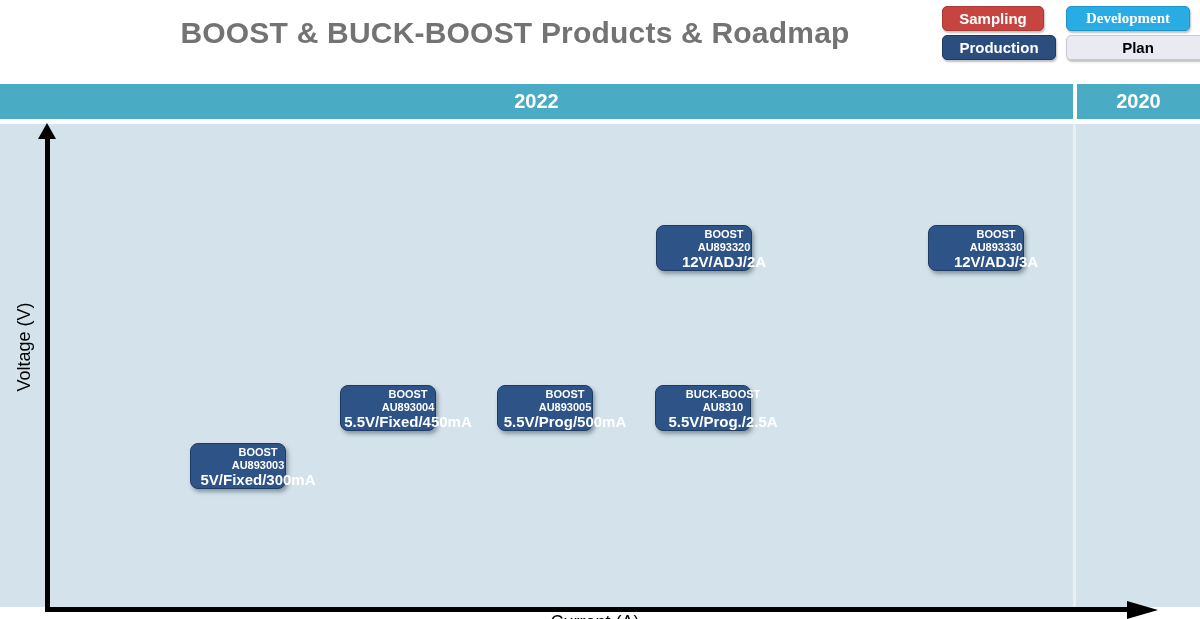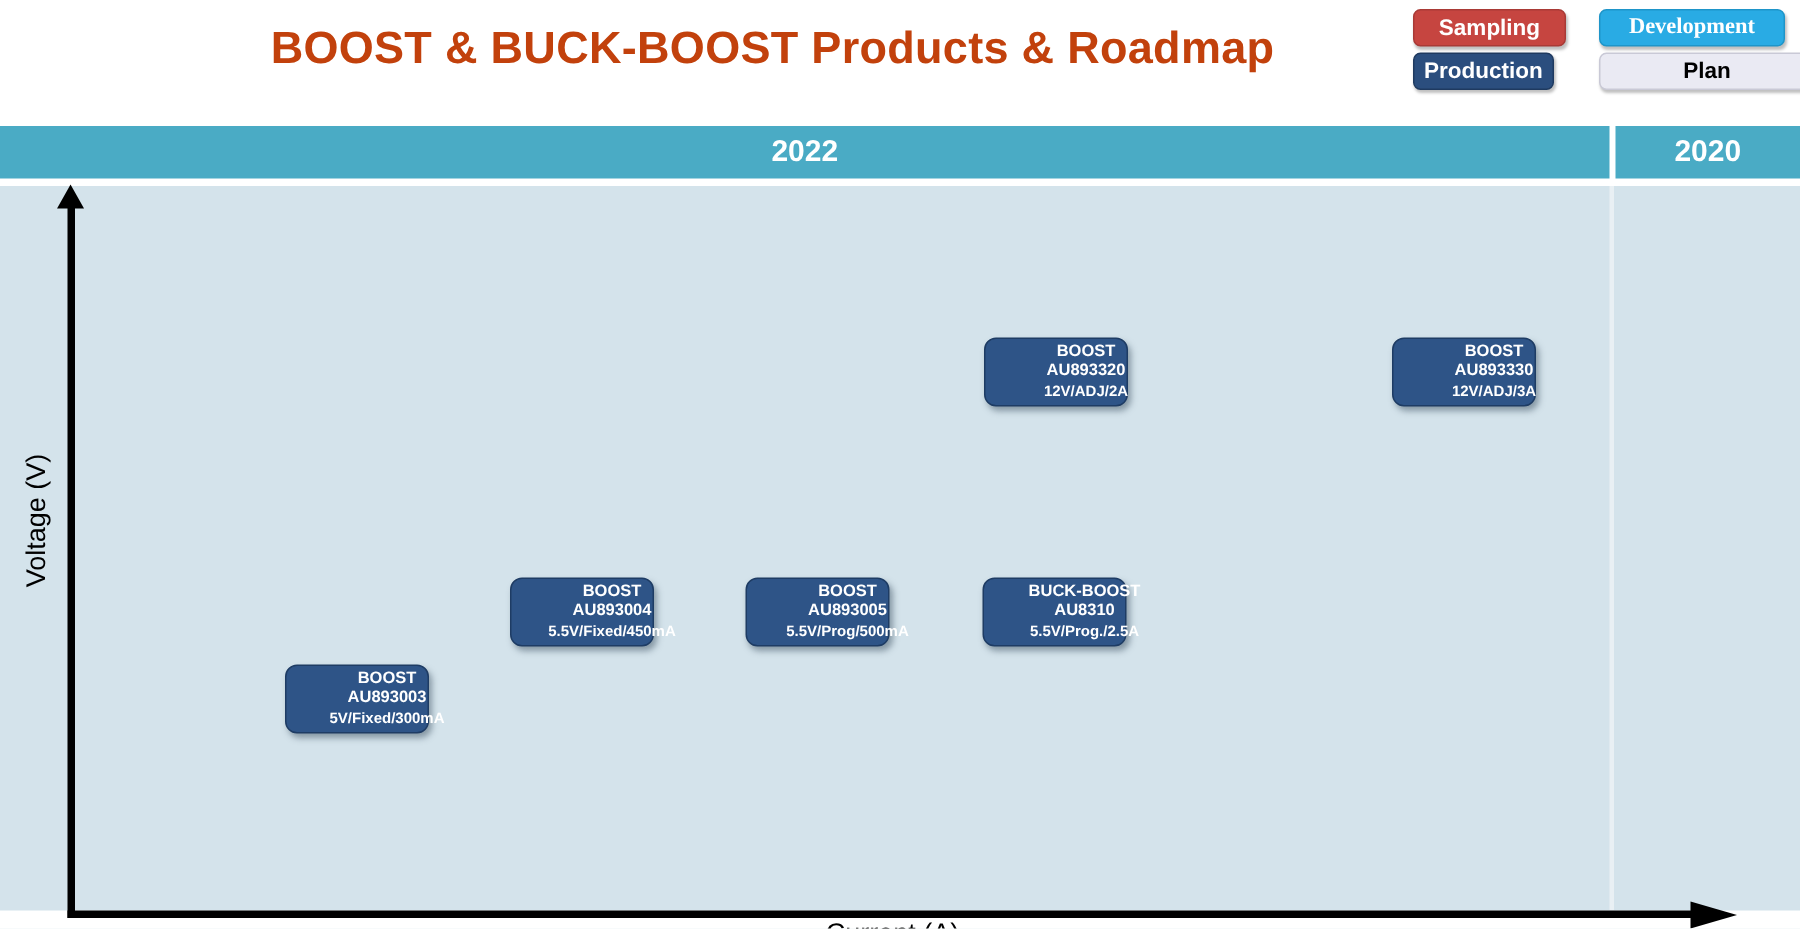--- a/index.html
+++ b/index.html
@@ -3,34 +3,34 @@
 <meta charset="utf-8">
 <style>
   * { margin: 0; padding: 0; box-sizing: border-box; }
   html, body { width: 1200px; height: 619px; overflow: hidden; background: #ffffff; }
   body { font-family: "Liberation Sans", sans-serif; position: relative; }
   .page { position: absolute; left: 0; top: 0; width: 1200px; height: 619px; background: #ffffff; }
 
   
   .page-title {
     position: absolute; left: 30px; top: 16px; width: 970px;
-    text-align: center; font-size: 30px; font-weight: bold; color: #c2410c;
+    text-align: center; font-size: 30px; font-weight: bold; color: #737373;
     letter-spacing: 0.2px;
   }
 
   
   .legend-btn {
     position: absolute; height: 25px; border-radius: 5px;
     display: flex; align-items: center; justify-content: center;
     font-size: 15px; font-weight: bold; color: #ffffff;
     box-shadow: 1px 2px 2px rgba(0,0,0,0.25);
   }
   .legend-sampling    { left: 942px;  top: 6px;  width: 102px; background: #C64540; border: 1px solid #A93A36; }
   .legend-development { left: 1066px; top: 6px;  width: 124px; background: #29ABE4; border: 1px solid #1E95C9; font-family: Liberation Serif, serif; }
-  .legend-production  { left: 942px;  top: 35px; width: 94px; background: #2B4E7E; border: 1px solid #1F3A60; }
+  .legend-production  { left: 942px;  top: 35px; width: 114px; background: #2B4E7E; border: 1px solid #1F3A60; }
   .legend-plan        { left: 1066px; top: 35px; width: 144px; background: #EAEAF3; border: 1px solid #C9C9D6; color: #000000; }
 
   
   .yearbar { position: absolute; left: 0; top: 84px; width: 1200px; height: 35px; }
   .year-cell {
     position: absolute; top: 0; height: 35px; background: #4AABC5;
     display: flex; align-items: center; justify-content: center;
     color: #ffffff; font-size: 20px; font-weight: bold;
   }
   .year-2022 { left: 0; width: 1073px; }
@@ -71,21 +71,21 @@
 
   
   .product {
     position: absolute; width: 96px; height: 46px;
     background: #2E5487; border: 1px solid #1E3C64; border-radius: 8px;
     box-shadow: 2px 3px 4px rgba(70, 90, 105, 0.55);
     display: flex; flex-direction: column; align-items: center; justify-content: center;
     color: #ffffff; text-align: center; padding-left: 40px;
   }
   .product .p-family, .product .p-part { font-size: 11px; font-weight: bold; line-height: 13.5px; white-space: nowrap; }
-  .product .p-spec { font-size: 10px; font-weight: bold; line-height: 13.5px; white-space: nowrap; }
+  .product .p-spec { font-size: 15px; font-weight: bold; line-height: 13.5px; white-space: nowrap; }
   .p-au893003 { left: 190px; top: 443px; }
   .p-au893004 { left: 340px; top: 385px; }
   .p-au893005 { left: 497px; top: 385px; }
   .p-au8310   { left: 655px; top: 385px; }
   .p-au893320 { left: 656px; top: 225px; }
   .p-au893330 { left: 928px; top: 225px; }
 </style>
 </head>
 <body>
 

